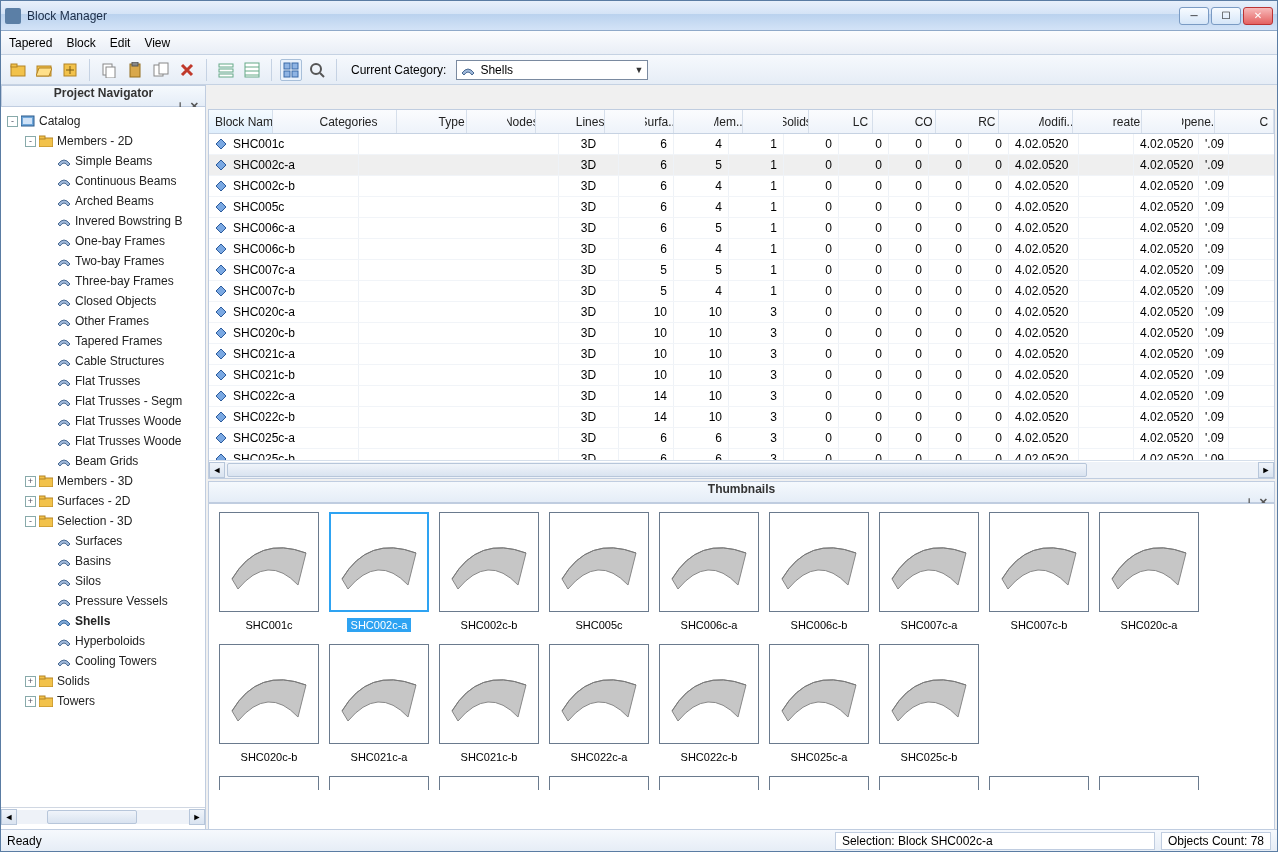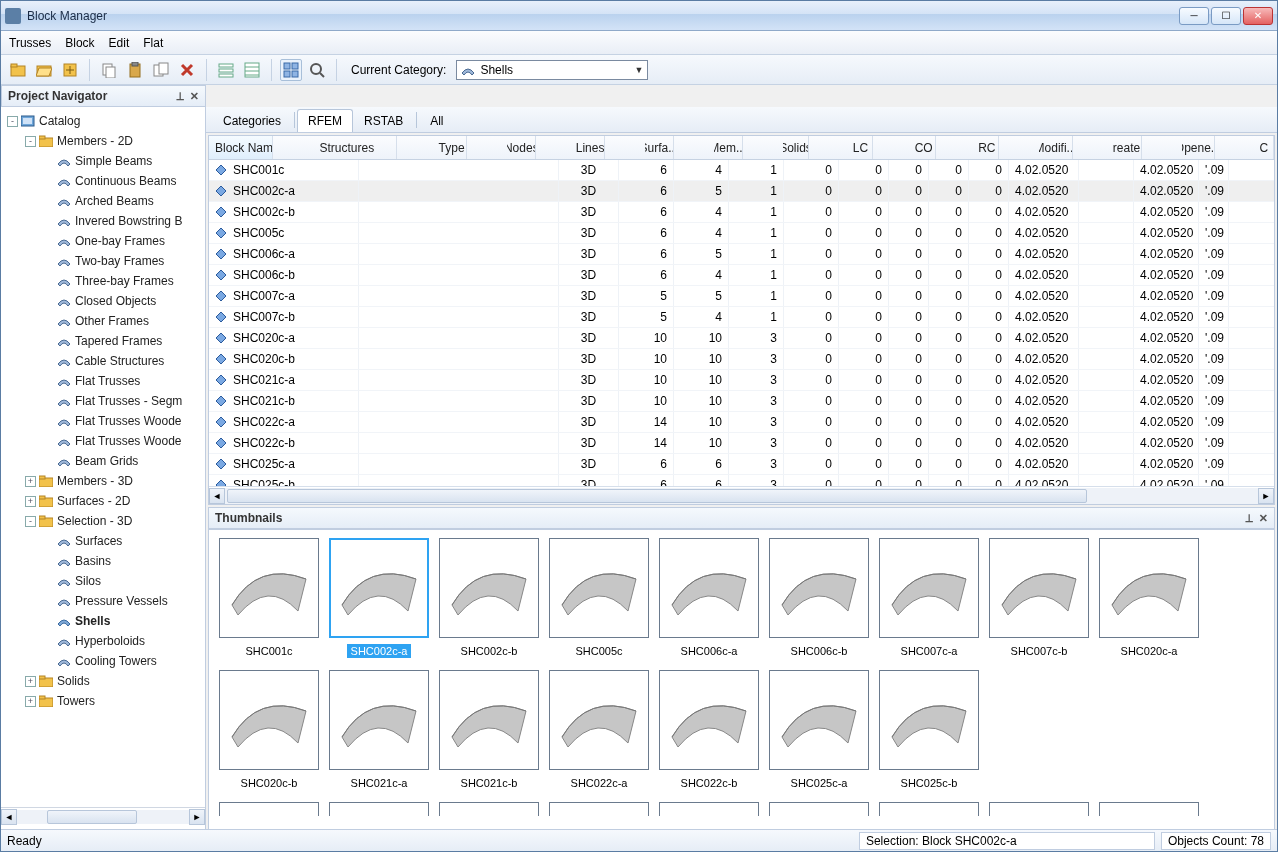--- a/index.html
+++ b/index.html
@@ -32,21 +32,21 @@
   .tbtn { width:22px; height:22px; display:flex; align-items:center; justify-content:center; border:1px solid transparent; border-radius:2px; }
   .tbtn .ico { width:16px; height:16px; }
   .tsep { width:1px; height:22px; background:#c5d2e3; margin:0 4px;}
   .toolbar-label { margin:0 6px; }
   .catdrop { display:flex; align-items:center; border:1px solid #7a8aa0; background:#fff; height:20px; width:192px; padding:0 4px; gap:5px; }
   .catdrop .dd { margin-left:auto; font-size:9px; color:#333; }
   .nav-panel-hdr, .thumb-hdr {
     background: linear-gradient(#f5f9fd,#e5edf7);
     border:1px solid #c0cde0;
     height:22px; display:flex; align-items:center; padding:0 6px;
-    font-weight:bold; color:#333;
+    font-weight:bold; color:#333;flex-direction:column;
   }
   .pin-close { margin-left:auto; display:flex; gap:6px; font-size:11px; color:#555;}
   .layout { display:flex; height: calc(100% - 30px - 24px - 30px - 22px); }
   
   .leftcol { width:205px; display:flex; flex-direction:column; border-right:1px solid #c0cde0; background:#fff; }
   .tree { flex:0 0 auto; overflow:auto; padding:4px 0; font-size:12px; color:#222; height: 700px;}
   .tree-row { display:flex; align-items:center; height:20px; white-space:nowrap; padding-right:4px;}
   .tree-row .tw { display:inline-block; }
   .exp { width:11px; height:11px; border:1px solid #8aa; color:#556; font-size:9px; line-height:9px; text-align:center; margin-right:3px;}
   .exp.blank { border:none; }
@@ -100,24 +100,24 @@
 <div class="titlebar">
   <div class="app-icon"></div>
   <div class="title">Block Manager</div>
   <div class="spacer"></div>
   <div class="winbtn">─</div>
   <div class="winbtn">☐</div>
   <div class="winbtn close">✕</div>
 </div>
 
 <div class="menubar" id="menubar">
-    <span>Trusses</span>
+    <span>Tapered</span>
     <span>Block</span>
     <span>Edit</span>
-    <span>Flat</span>
+    <span>View</span>
   </div>
 
 <div class="toolbar">
   <div class="tbtn">
       <svg class="ico">
         <rect x="1" y="4" width="14" height="10" fill="#f2c24b" stroke="#b38324"></rect>
         <rect x="1" y="2" width="6" height="3" fill="#f2c24b" stroke="#b38324"></rect>
       </svg>
     </div>
   <div class="tbtn">
@@ -462,33 +462,25 @@
     <div class="tree-hscroll">
       <div class="arrow">◄</div>
       <div style="flex:1; position:relative; background:#eef2f8;">
         <div class="thumb"></div>
       </div>
       <div class="arrow">►</div>
     </div>
   </div>
 
   <div class="maincol">
-    <div class="tabs" id="tabs">
-        <div class="tab">Categories</div>
-        <div class="sep"></div>
-        <div class="tab active">RFEM</div>
-        <div class="tab">RSTAB</div>
-        <div class="sep"></div>
-        <div class="tab">All</div>
-      </div>
 
     <div class="tablewrap">
       <div class="thead" id="thead">
           <div class="th first" style="width: 150px;">Block Name</div>
-          <div class="th" style="width: 200px;">Structures</div>
+          <div class="th" style="width: 200px;">Categories</div>
           <div class="th" style="width: 60px; justify-content: center;">Type</div>
           <div class="th" style="width: 55px; justify-content: center;">Nodes</div>
           <div class="th" style="width: 55px; justify-content: center;">Lines</div>
           <div class="th" style="width: 55px; justify-content: center;">Surfa...</div>
           <div class="th" style="width: 55px; justify-content: center;">Mem...</div>
           <div class="th" style="width: 50px; justify-content: center;">Solids</div>
           <div class="th" style="width: 40px; justify-content: center;">LC</div>
           <div class="th" style="width: 40px; justify-content: center;">CO</div>
           <div class="th" style="width: 40px; justify-content: center;">RC</div>
           <div class="th" style="width: 70px; justify-content: center;">Modifi...</div>
@@ -1028,15 +1020,15 @@
           <div class="stub"></div>
           <div class="stub"></div>
         </div>
     </div>
   </div>
 </div>
 
 <div class="status">
   <span>Ready</span>
   <div class="flex"></div>
-  <div class="pane" style="width:296px;">Selection: Block SHC002c-a</div>
+  <div class="pane" style="width:320px;">Selection: Block SHC002c-a</div>
   <div class="pane">Objects Count: 78</div>
 </div>
 
 </body></html>

